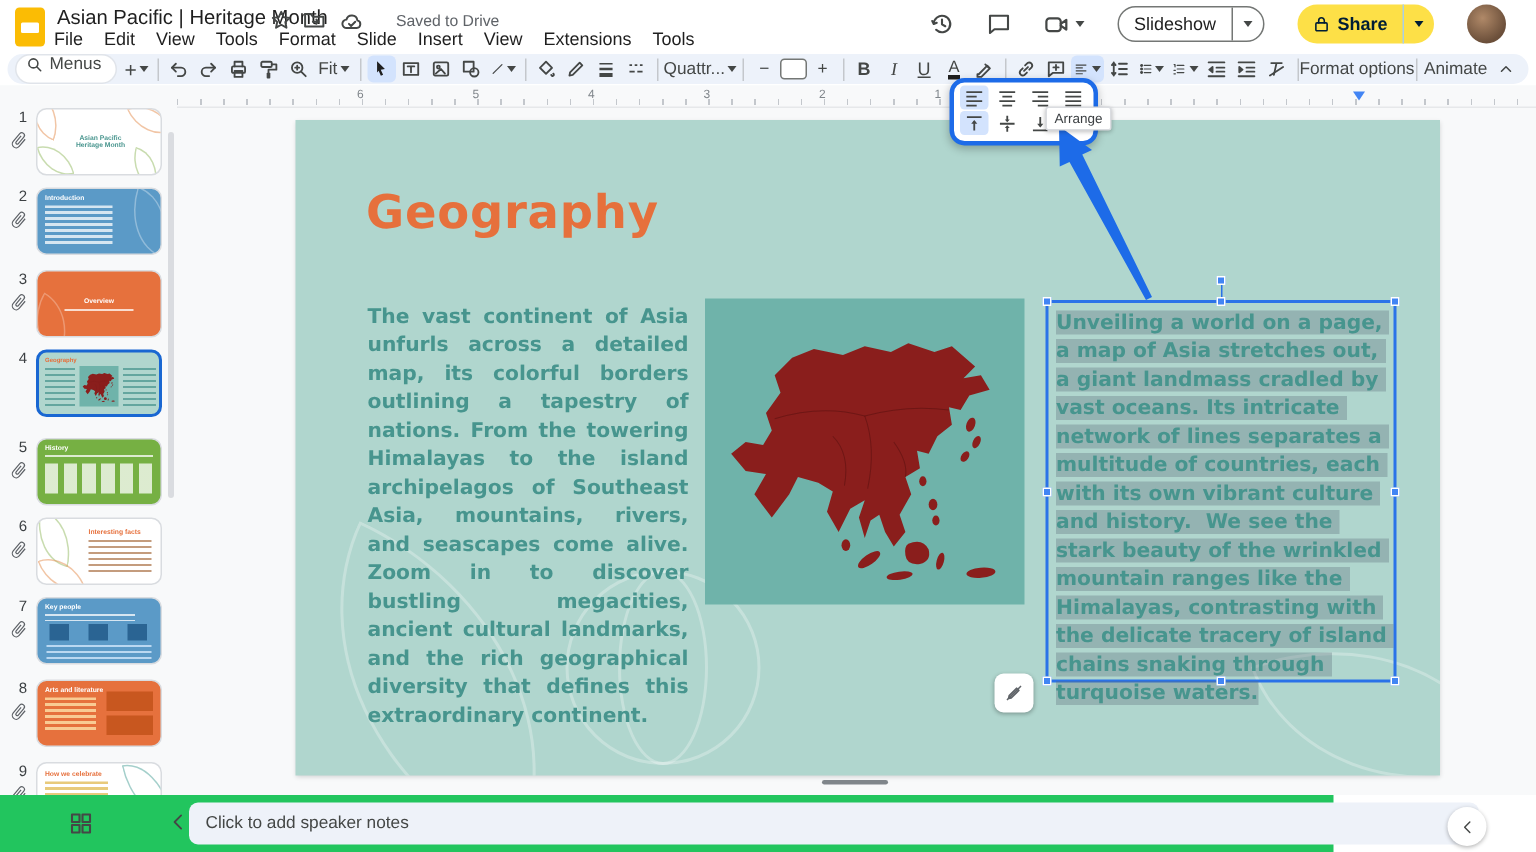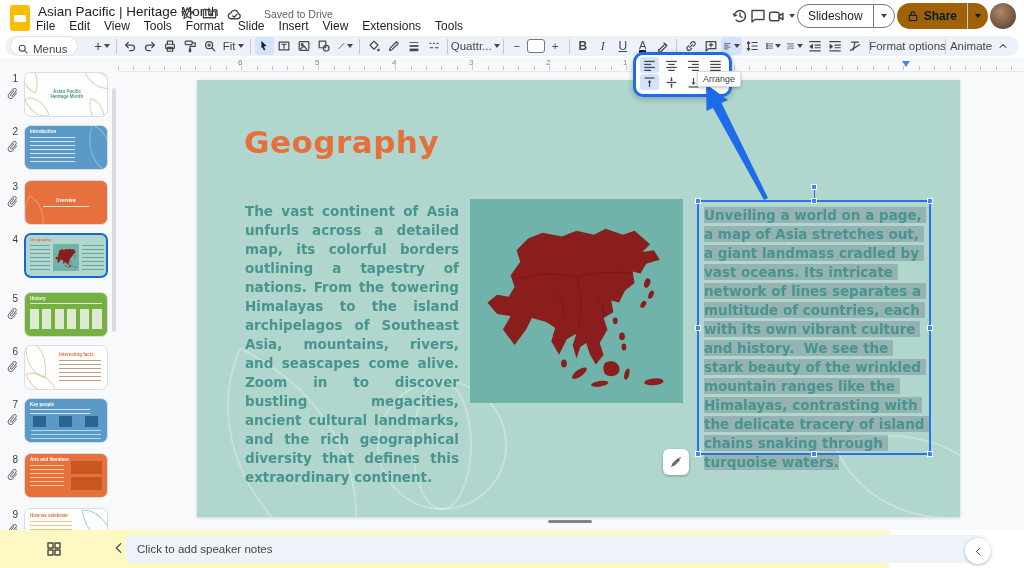--- a/index.html
+++ b/index.html
@@ -11,37 +11,37 @@
 
   
   .hdr { left:0; top:0; width:1024px; height:35px; background:#fff; }
   .slides-logo { left:10px; top:5px; width:20px; height:26px; background:#fbbc04; border-radius:3px; }
   .slides-logo::after { content:""; position:absolute; left:4px; top:10px; width:12px; height:7px; background:#fff; border-radius:1px; }
   .doc-title { left:38px; top:4px; font-size:13.5px; color:#1f1f1f; }
   .hdr-ic { top:6px; width:15px; height:15px; color:#5f6368; }
   .saved { left:225px; top:8px; font-size:10.5px; color:#5f6368; }
   .menubar { left:36px; top:19px; display:flex; gap:14px; font-size:12px; color:#1f1f1f; }
   .menubar span { cursor:default; }
-  .hdr-right { right:8px; top:3px; display:flex; align-items:center; gap:2px; }
+  .hdr-right { right:20px; top:3px; display:flex; align-items:center; gap:22px; }
   .pill-btn { display:flex; align-items:center; height:24px; border:1px solid #747775; border-radius:14px; font-size:12px; color:#1f1f1f; background:#fff; }
   .pill-btn .seg1 { padding:0 10px; }
   .pill-btn .seg2 { padding:0 7px; border-left:1px solid #747775; height:100%; display:flex; align-items:center; }
-  .share-btn { display:flex; align-items:center; height:26px; background:#a16207; border-radius:14px; font-size:12px; color:#001d35; font-weight:600; }
+  .share-btn { display:flex; align-items:center; height:26px; background:#fde047; border-radius:14px; font-size:12px; color:#001d35; font-weight:600; }
   .share-btn .seg1 { display:flex; gap:5px; align-items:center; padding:0 10px; }
   .share-btn .seg2 { padding:0 7px; border-left:1px solid #aacfe6; height:100%; display:flex; align-items:center; }
   .avatar { width:26px; height:26px; border-radius:50%; background:radial-gradient(circle at 40% 35%, #b08968, #6b4f3a 70%); }
   .caret { width:0; height:0; border-left:3.5px solid transparent; border-right:3.5px solid transparent; border-top:4px solid #444746; display:inline-block; }
 
   
   .toolbar { left:5px; top:36px; width:1014px; height:20px; background:#edf2fa; border-radius:10px; display:flex; align-items:center; padding:0 6px; gap:1px; }
   .tb { min-width:19px; height:18px; display:flex; align-items:center; justify-content:center; border-radius:4px; color:#444746; font-size:11.5px; gap:2px; padding:0 2px; }
   .tb.sel { background:#d3e3fd; }
   .tb.txt { padding:0 5px; white-space:nowrap; }
   .tdiv { width:1px; height:15px; background:#c4c7cc; margin:0 3px; }
-  .menus-pill { display:flex; align-items:flex-end; gap:4px; background:#fff; border-radius:10px; height:18px; padding:0 9px 0 6px; font-size:11.5px; color:#444746; box-shadow:0 0 0 1px #e0e4ea; margin-right:15px; }
+  .menus-pill { display:flex; align-items:flex-start; gap:4px; background:#fff; border-radius:10px; height:18px; padding:0 9px 0 6px; font-size:11.5px; color:#444746; box-shadow:0 0 0 1px #e0e4ea; margin-right:4px; }
   .sizebox { width:22px; height:14px; border:1px solid #747775; border-radius:3px; background:#fff; font-size:10px; text-align:center; color:#1f1f1f; }
   .bold { font-weight:bold; font-size:12px; } .ital { font-style:italic; font-family:"Liberation Serif",serif; font-size:12px; } .und { text-decoration:underline; font-size:12px; }
   .acolor { font-size:11px; border-bottom:3px solid #1f1f1f; line-height:10px; }
   .spacer { flex:1; }
 
   
   .workspace { left:0; top:57px; width:1024px; height:473px; background:#f8f9fa; }
   .ruler { left:118px; top:57px; width:906px; height:15px; background:#f8f9fa; border-bottom:1px solid #e6e8ea; }
   .ruler .ticks { position:absolute; left:0; bottom:1px; width:100%; height:4px;
      background-image:repeating-linear-gradient(to right, #c3c7cc 0 1px, transparent 1px 15.4px); }
@@ -76,21 +76,21 @@
   
   .annot-border { left:633px; top:52px; width:99px; height:45px; border:3px solid #1d6be8; border-radius:10px; background:#fff; box-shadow:0 2px 6px rgba(0,0,0,.25); }
   .apopup { position:absolute; left:2px; top:1px; width:89px; height:35px; }
   .arow { position:absolute; display:flex; gap:3px; }
   .aic { width:19px; height:16px; display:flex; align-items:center; justify-content:center; border-radius:3px; }
   .aic.on { background:#d3e3fd; }
   .tooltip { left:697px; top:71px; background:#fff; border:1px solid #dadce0; box-shadow:0 1px 3px rgba(0,0,0,.25); font-size:9px; color:#3c4043; padding:2px 5px; border-radius:2px; z-index:60; }
   .annot-arrow { left:0; top:0; width:1024px; height:568px; pointer-events:none; z-index:55; }
 
   
-  .notesbar { left:0; top:530px; width:889px; height:38px; background:#fef9c3;padding-left:12px; }
+  .notesbar { left:0; top:530px; width:889px; height:38px; background:#22c55e;padding-left:12px; }
   .notes-input { position:absolute; left:126px; top:5px; width:860px; height:28px; background:#eef2f9; border-radius:6px; font-size:11.5px; color:#444746; line-height:28px; padding-left:11px; }
   .roundbtn { left:965px; top:538px; width:26px; height:26px; border-radius:50%; background:#fff; box-shadow:0 1px 3px rgba(0,0,0,.3); display:flex; align-items:center; justify-content:center; color:#5f6368; font-size:11px; z-index:70; }
 </style>
 </head>
 <body>
 
 <div class="abs hdr">
   <div class="abs slides-logo"></div>
   <div class="abs doc-title">Asian Pacific | Heritage Month</div>
   <div class="abs hdr-ic" style="left:180px;">

